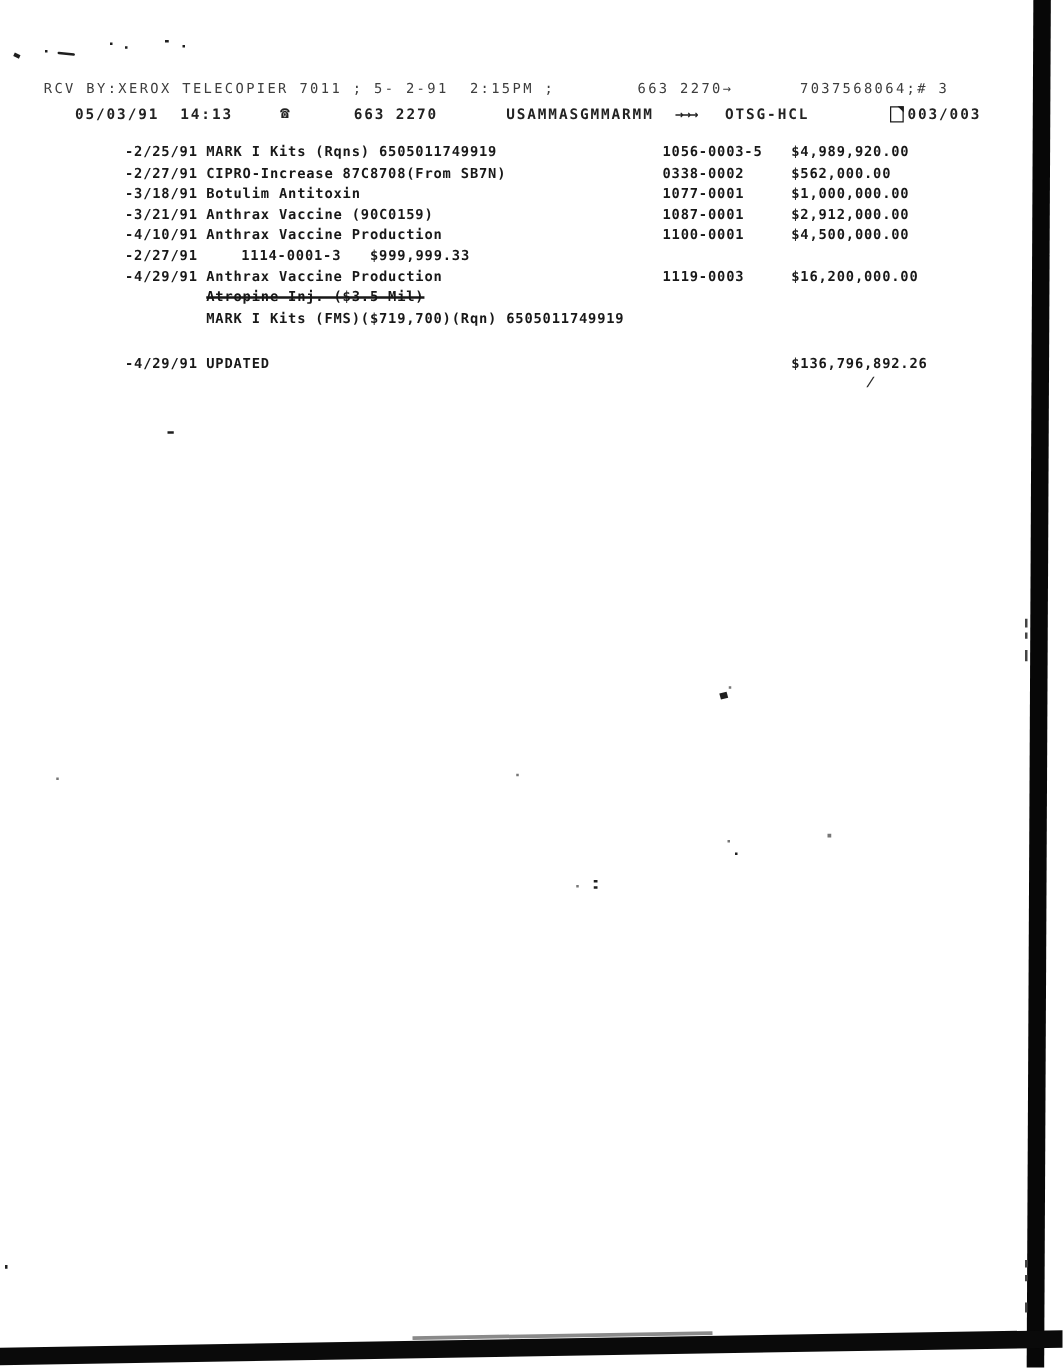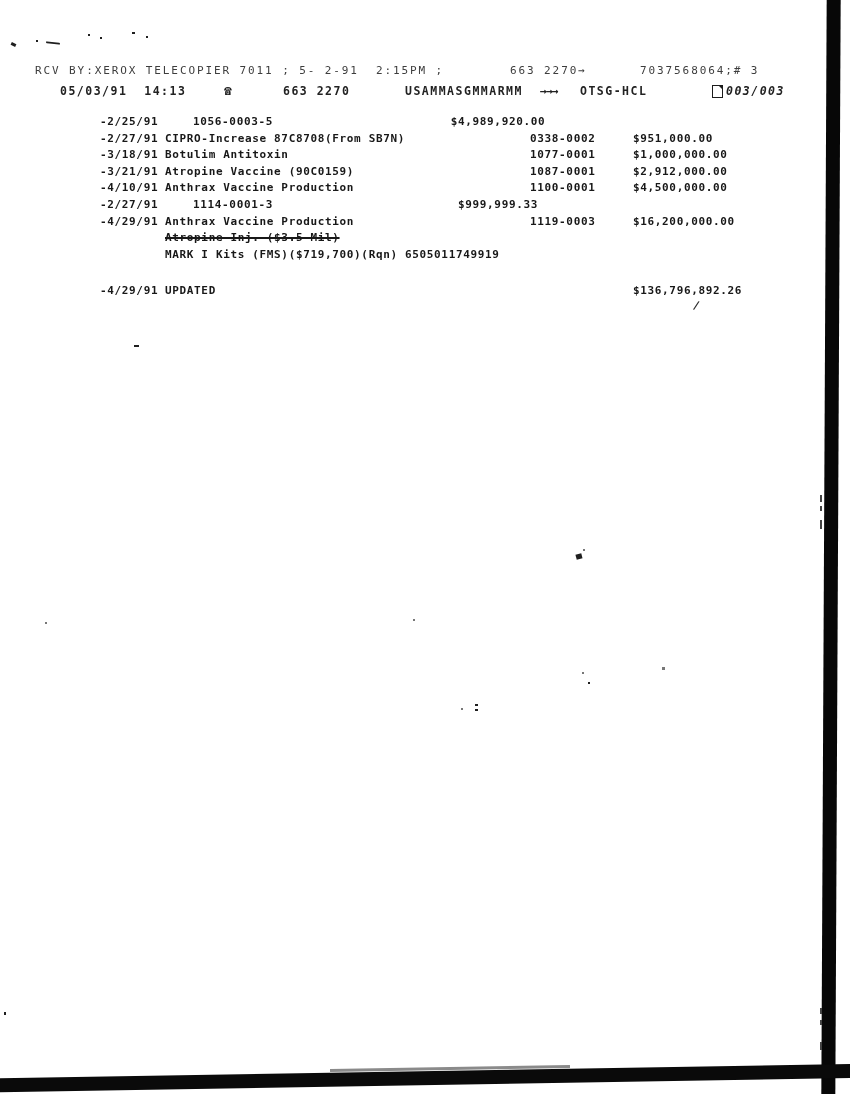--- a/index.html
+++ b/index.html
@@ -41,21 +41,21 @@
 
   
   .ledger{
     position:absolute;left:100px;top:114px;width:600px;
     font-size:11px;font-weight:700;letter-spacing:0.65px;color:#181818;
   }
   .lrow{display:flex;height:16.6px;line-height:16.6px;align-items:baseline;}
   .c-date{width:65px;flex:none;}
   .c-desc{width:337px;flex:none;}
   .c-contract{width:103px;flex:none;margin-left:28px;}
-  .c-amount{flex:1;text-align:center;}
+  .c-amount{flex:1;text-align:left;}
   .struck{
     text-decoration:line-through;
     text-decoration-thickness:1.8px;
   }
 
   .total-row{
     position:absolute;left:100px;top:283px;width:600px;
     font-size:11px;font-weight:700;letter-spacing:0.65px;color:#181818;
     display:flex;line-height:16.6px;
   }
@@ -91,44 +91,45 @@
 </div>
 
 <div class="abs fax-line2">
   <span class="seg" style="left:60px;">05/03/91  14:13</span>
   <span class="seg phone-glyph" style="left:224px;top:-1px;">☎</span>
   <span class="seg" style="left:239px;margin-left:44px;">663 2270</span>
   <span class="seg" style="left:405px;">USAMMASGMMARMM</span>
   <span class="seg" style="left:540px;letter-spacing:-1px;">→→→</span>
   <span class="seg" style="left:580px;">OTSG-HCL</span>
   <span class="page-icon" style="left:712px;"></span>
-  <span class="seg" style="left:726px;font-style:italic;">003/003</span>
+  <span class="seg" style="left:726px;">003/003</span>
 </div>
 
 <div class="ledger">
   <div class="lrow">
     <span class="c-date">-2/25/91</span>
+    <span class="c-desc">MARK I Kits (Rqns) 6505011749919</span>
     <span class="c-contract">1056-0003-5</span>
     <span class="c-amount">$4,989,920.00</span>
   </div>
   <div class="lrow">
     <span class="c-date">-2/27/91</span>
     <span class="c-desc">CIPRO-Increase 87C8708(From SB7N)</span>
     <span class="c-contract">0338-0002</span>
-    <span class="c-amount">$951,000.00</span>
+    <span class="c-amount">$562,000.00</span>
   </div>
   <div class="lrow">
     <span class="c-date">-3/18/91</span>
     <span class="c-desc">Botulim Antitoxin</span>
     <span class="c-contract">1077-0001</span>
     <span class="c-amount">$1,000,000.00</span>
   </div>
   <div class="lrow">
     <span class="c-date">-3/21/91</span>
-    <span class="c-desc">Atropine Vaccine (90C0159)</span>
+    <span class="c-desc">Anthrax Vaccine (90C0159)</span>
     <span class="c-contract">1087-0001</span>
     <span class="c-amount">$2,912,000.00</span>
   </div>
   <div class="lrow">
     <span class="c-date">-4/10/91</span>
     <span class="c-desc">Anthrax Vaccine Production</span>
     <span class="c-contract">1100-0001</span>
     <span class="c-amount">$4,500,000.00</span>
   </div>
   <div class="lrow">

